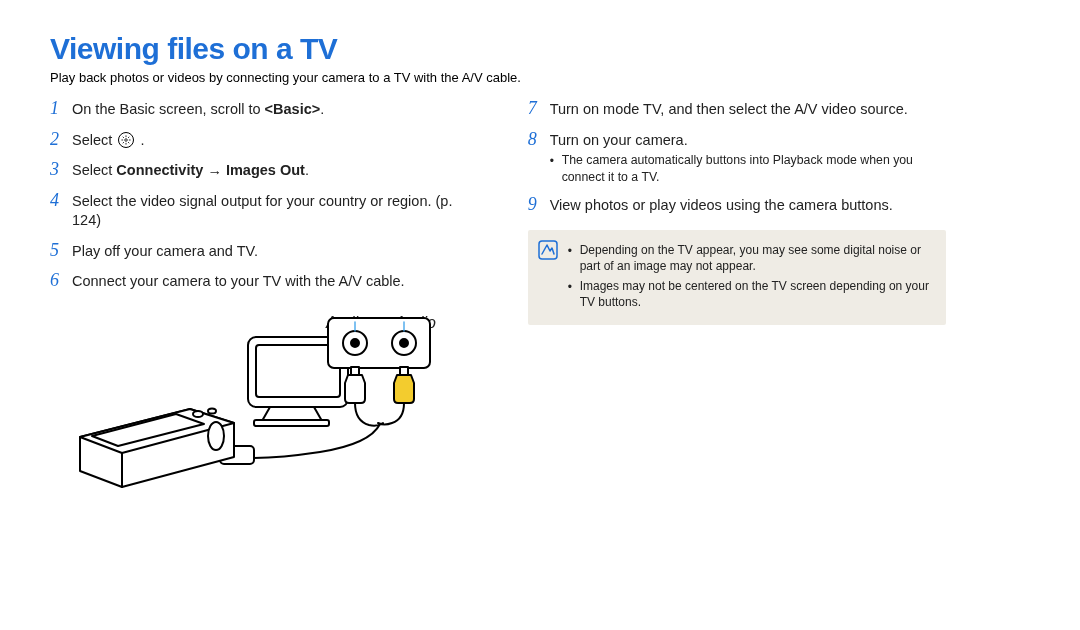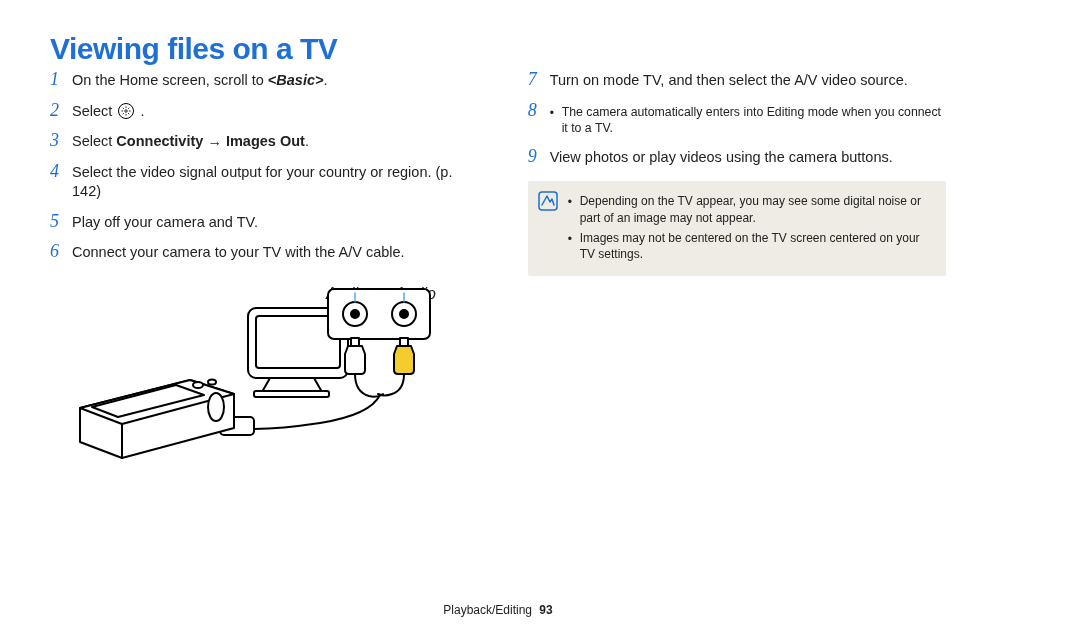--- a/index.html
+++ b/index.html
@@ -34,21 +34,21 @@
     font-style: italic;
     font-size: 18px;
     font-weight: 500;
     color: #1e6fd6;
     width: 22px;
     flex-shrink: 0;
     font-family: Georgia, "Times New Roman", serif;
     line-height: 1.1;
   }
   .step-body { flex: 1; padding-top: 1px; }
-  .bold-basic { font-weight: 700; font-style: italic; }
+  .bold-basic { font-weight: 700; }
   .bold-path { font-weight: 700; }
   .sub-bullet {
     display: flex;
     align-items: flex-start;
     font-size: 12.3px;
     line-height: 1.35;
     margin-top: 2px;
     margin-bottom: 0;
   }
   .sub-bullet .dot {
@@ -106,29 +106,30 @@
     text-align: center;
     font-size: 12px;
   }
   .footer .pg { font-weight: 700; margin-left: 4px; }
 </style>
 </head>
 <body>
 
 <div class="page">
   <div class="title">Viewing files on a TV</div>
+  <div class="subtitle">Play back photos or videos by connecting your camera to a TV with the A/V cable.</div>
 
   <div class="cols">
 
     <div class="col-left">
 
       <div class="step">
         <div class="step-num">1</div>
         <div class="step-body">
-          <span>On the Home screen, scroll to </span><span class="bold-basic">&lt;Basic&gt;</span><span>.</span>
+          <span>On the Basic screen, scroll to </span><span class="bold-basic">&lt;Basic&gt;</span><span>.</span>
         </div>
       </div>
 
       <div class="step">
         <div class="step-num">2</div>
         <div class="step-body">
           <span>Select </span>
           <span class="gear-icon">
             <svg viewBox="0 0 24 24">
                 <g fill="none" stroke="#000" stroke-width="2">
@@ -143,21 +144,21 @@
 
       <div class="step">
         <div class="step-num">3</div>
         <div class="step-body">
           <span>Select </span><span class="bold-path">Connectivity → Images Out</span><span>.</span>
         </div>
       </div>
 
       <div class="step">
         <div class="step-num">4</div>
-        <div class="step-body">Select the video signal output for your country or region. (p. 142)</div>
+        <div class="step-body">Select the video signal output for your country or region. (p. 124)</div>
       </div>
 
       <div class="step">
         <div class="step-num">5</div>
         <div class="step-body">Play off your camera and TV.</div>
       </div>
 
       <div class="step">
         <div class="step-num">6</div>
         <div class="step-body">Connect your camera to your TV with the A/V cable.</div>
@@ -229,23 +230,24 @@
     <div class="col-right">
 
       <div class="step">
         <div class="step-num">7</div>
         <div class="step-body">Turn on mode TV, and then select the A/V video source.</div>
       </div>
 
       <div class="step">
         <div class="step-num">8</div>
         <div class="step-body">
+          <div>Turn on your camera.</div>
           <div class="sub-bullet">
             <div class="dot">•</div>
-            <div>The camera automatically enters into Editing mode when you connect it to a TV.</div>
+            <div>The camera automatically buttons into Playback mode when you connect it to a TV.</div>
           </div>
         </div>
       </div>
 
       <div class="step">
         <div class="step-num">9</div>
         <div class="step-body">View photos or play videos using the camera buttons.</div>
       </div>
 
       <div class="note-box">
@@ -255,25 +257,21 @@
             <path d="M4 14 L9 5 L12 11 L14 8 L16 14" fill="none" stroke="#1e6fd6" stroke-width="1.5" stroke-linejoin="round" stroke-linecap="round"></path>
           </svg>
         </div>
         <div class="note-body">
           <div class="sub-bullet">
             <div class="dot">•</div>
             <div>Depending on the TV appear, you may see some digital noise or part of an image may not appear.</div>
           </div>
           <div class="sub-bullet">
             <div class="dot">•</div>
-            <div>Images may not be centered on the TV screen centered on your TV settings.</div>
+            <div>Images may not be centered on the TV screen depending on your TV buttons.</div>
           </div>
         </div>
       </div>
 
     </div>
   </div>
 
-  <div class="footer">
-    <span>Playback/Editing</span>
-    <span class="pg">93</span>
-  </div>
 </div>
 
 </body></html>

